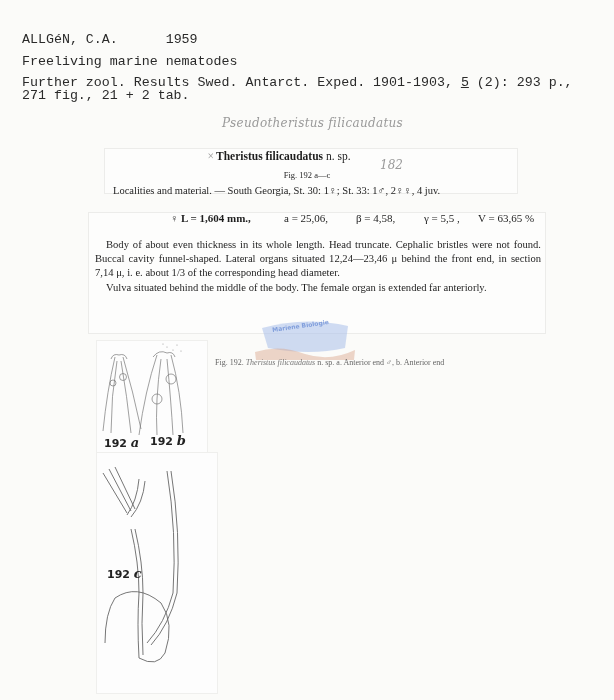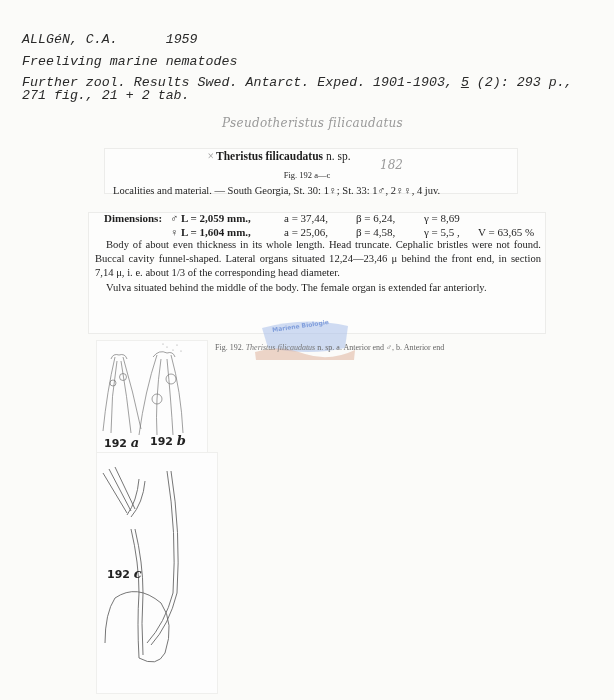--- a/index.html
+++ b/index.html
@@ -5,21 +5,21 @@
   html, body { margin: 0; padding: 0; }
   body {
     width: 614px; height: 700px; overflow: hidden; position: relative;
     background: #fbfbf9;
     font-family: "Liberation Serif", serif;
     color: #1e1e1e;
   }
   .typewriter {
     position: absolute; left: 22px;
     font-family: "Liberation Mono", "DejaVu Sans Mono", monospace;
-    font-size: 13.3px; color: #2a2a2a; white-space: pre; line-height: 13px; font-style: italic;
+    font-size: 13.3px; color: #2a2a2a; white-space: pre; line-height: 13px;
   }
   .tw-author { top: 33px; }
   .tw-title { top: 55px; }
   .tw-ref { top: 76px; }
   .underline { text-decoration: underline; }
 
   .handwritten {
     position: absolute; font-family: "DejaVu Serif", serif; font-style: italic;
     color: #9a9a9a; font-weight: 300;
   }
@@ -47,21 +47,21 @@
   .c-b { width: 68px; }
   .c-g { width: 54px; }
 
   .body-text { position: absolute; left: 95px; top: 238px; width: 446px; font-size: 10.6px; line-height: 14.2px; text-align: justify; }
   .body-text p { margin: 0; text-indent: 11px; }
   .body-text p.first { text-indent: 11px; }
 
   .watermark { position: absolute; left: 250px; top: 318px; width: 110px; height: 46px; }
   .wm-text { position: absolute; left: 22px; top: 4px; font-family: "DejaVu Sans", sans-serif; font-size: 6px; color: #6d8fd6; font-weight: bold; transform: rotate(-8deg); opacity: 0.8; }
 
-  .caption { position: absolute; left: 215px; top: 341px; width: 340px; font-size: 8px; color: #666; line-height: 13px; white-space: nowrap; }
+  .caption { position: absolute; left: 215px; top: 356px; width: 340px; font-size: 8px; color: #666; line-height: 13px; white-space: nowrap; }
   .caption i { font-style: italic; color: #777; }
   .url-overlay { font-family: "DejaVu Sans Mono", monospace; font-size: 7.5px; color: #555; margin-left: 2px; }
 
   .fig-panel { position: absolute; background: #fdfdfd; border: 1px solid #efefed; }
   .panel-ab { left: 96px; top: 340px; width: 110px; height: 112px; }
   .panel-c { left: 96px; top: 452px; width: 120px; height: 240px; }
   .fig-label { position: absolute; font-family: "DejaVu Sans", sans-serif; font-weight: bold; font-size: 11px; color: #222; }
   .fig-label i { font-family: "DejaVu Serif", serif; font-style: italic; font-size: 13px; }
   .lbl-a { left: 104px; top: 435px; }
   .lbl-b { left: 150px; top: 433px; }
@@ -82,23 +82,20 @@
 <div class="handwritten hw-name">Pseudotheristus filicaudatus</div>
 <div class="handwritten hw-num">182</div>
 
 <div class="species-title">
   <span class="cross-mark">×</span><b>Theristus filicaudatus</b><span> n. sp.</span>
 </div>
 <div class="fig-ref"><span>Fig. 192 a—c</span><span class="sp"></span></div>
 <div class="localities">Localities and material. — South Georgia, St. 30: 1♀; St. 33: 1♂, 2♀♀, 4 juv.</div>
 
 <div class="dims">
-  <div>
-    <span class="lbl">Dimensions:</span><span class="cell c-L"><span>♂</span> <span class="L">L = 2,059 mm.,</span></span><span class="cell c-a">a = 37,44,</span><span class="cell c-b">β = 6,24,</span><span class="cell c-g">γ = 8,69</span>
-  </div>
   <div class="row2">
     <span class="cell c-L"><span>♀</span> <span class="L">L = 1,604 mm.,</span></span><span class="cell c-a">a = 25,06,</span><span class="cell c-b">β = 4,58,</span><span class="cell c-g">γ = 5,5 ,</span><span class="cell">V = 63,65 %</span>
   </div>
 </div>
 
 <div class="body-text">
   <p class="first">Body of about even thickness in its whole length. Head truncate. Cephalic bristles were not found. Buccal cavity funnel-shaped. Lateral organs situated 12,24—23,46 μ behind the front end, in section 7,14 μ, i. e. about 1/3 of the corresponding head diameter.</p>
   <p>Vulva situated behind the middle of the body. The female organ is extended far anteriorly.</p>
 </div>
 

